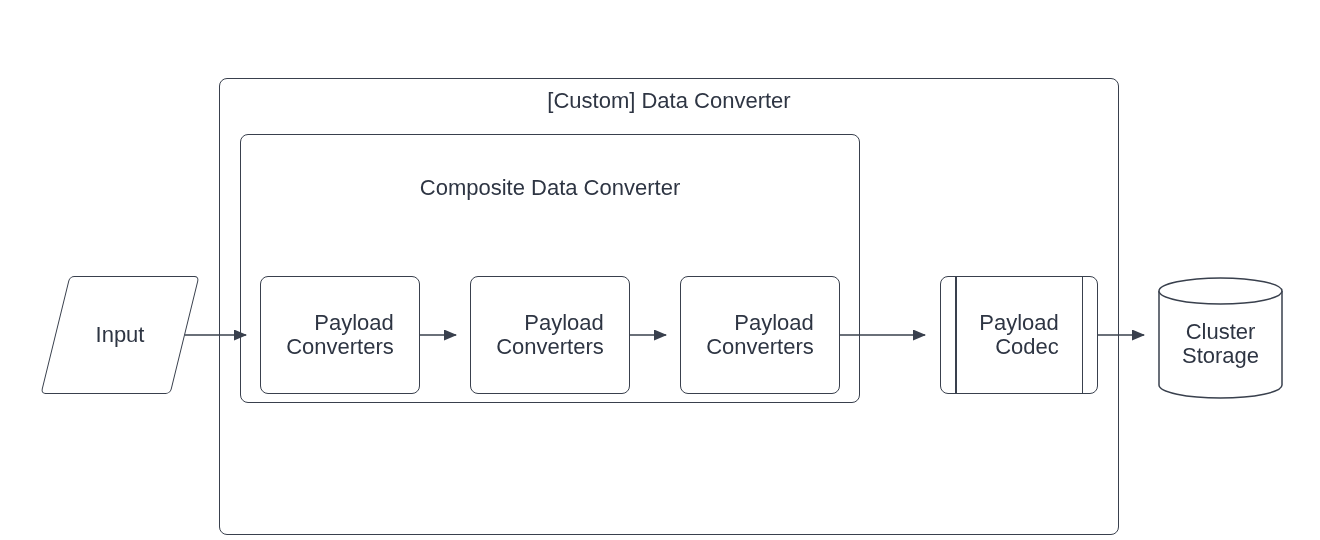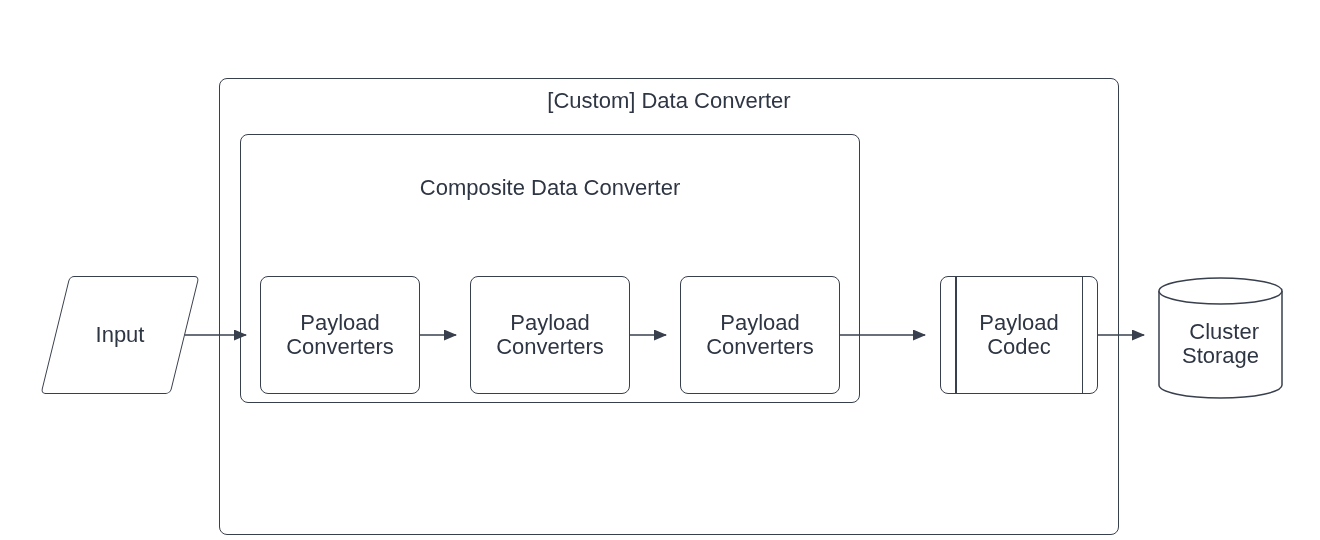--- a/index.html
+++ b/index.html
@@ -55,41 +55,41 @@
   .codec-bar {
     position: absolute;
     top: 0; bottom: 0;
     width: 1.5px;
     background: var(--stroke);
   }
   .codec-bar-left { left: 14px; }
   .codec-bar-right { right: 14px; }
   .lbl {
     white-space: pre-line;
-    text-align: center;
+    text-align: right;
     font-size: 22px;
     line-height: 24px;
     color: var(--text);
   }
   .pgram {
     position: absolute;
     left: 55px; top: 240px;
     width: 130px; height: 118px;
     border: 1.5px solid var(--stroke);
     border-radius: 5px;
     transform: skewX(-13.8deg);
     background: var(--bg);
   }
   .node-label {
     position: absolute;
     display: flex;
     align-items: center;
     justify-content: center;
     white-space: pre-line;
-    text-align: right;
+    text-align: center;
     font-size: 22px;
     line-height: 24px;
     color: var(--text);
   }
   .input-label { left: 40px; top: 240px; width: 160px; height: 118px; }
   .storage-label { left: 1159px; top: 252px; width: 123px; height: 112px; }
   .overlay {
     position: absolute;
     left: 0; top: 0;
     pointer-events: none;

